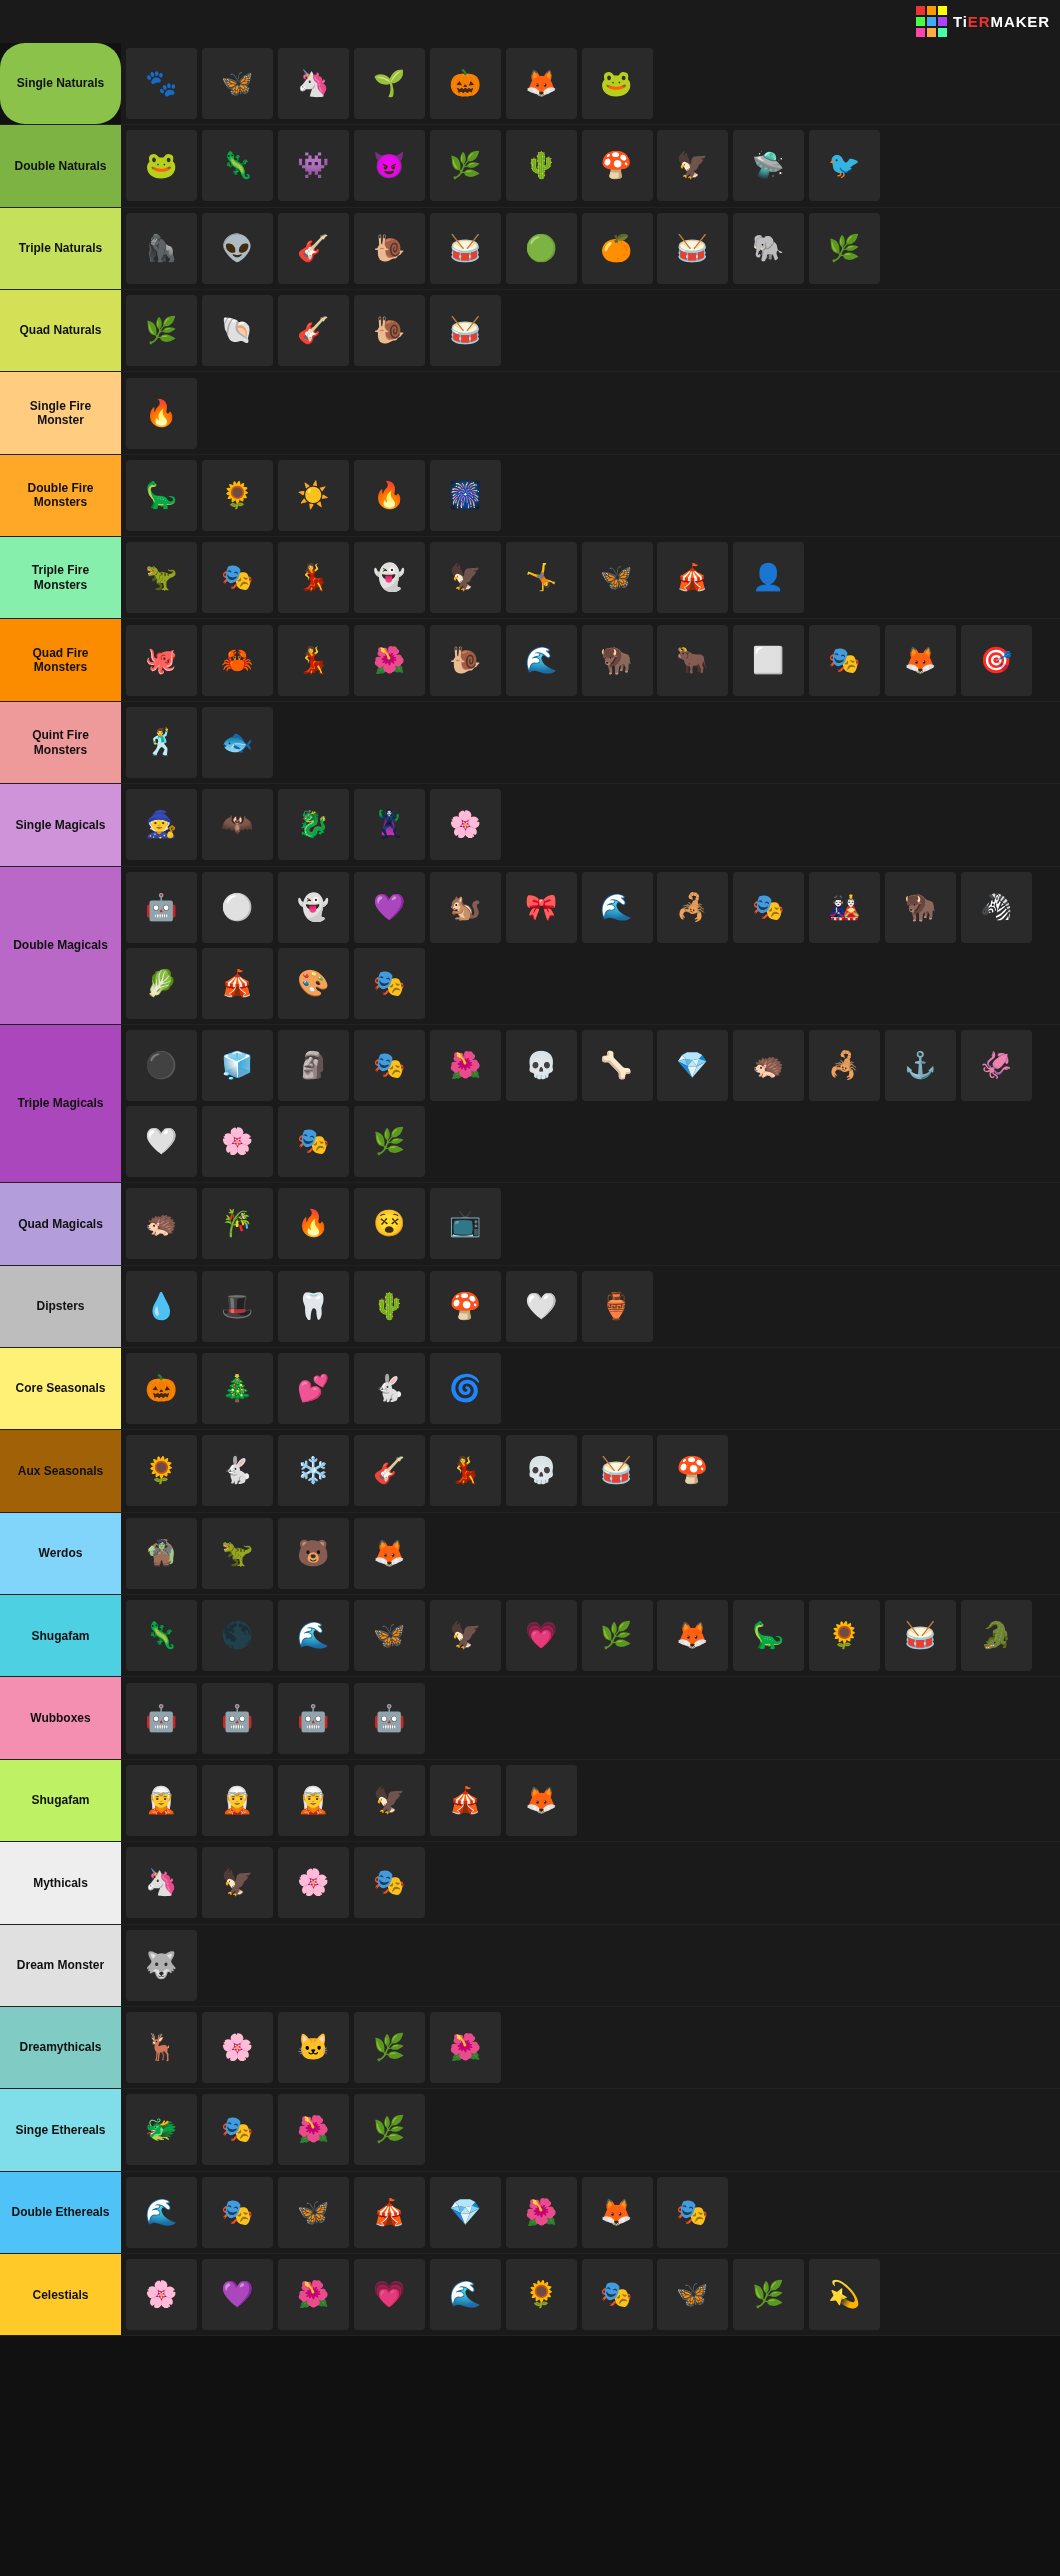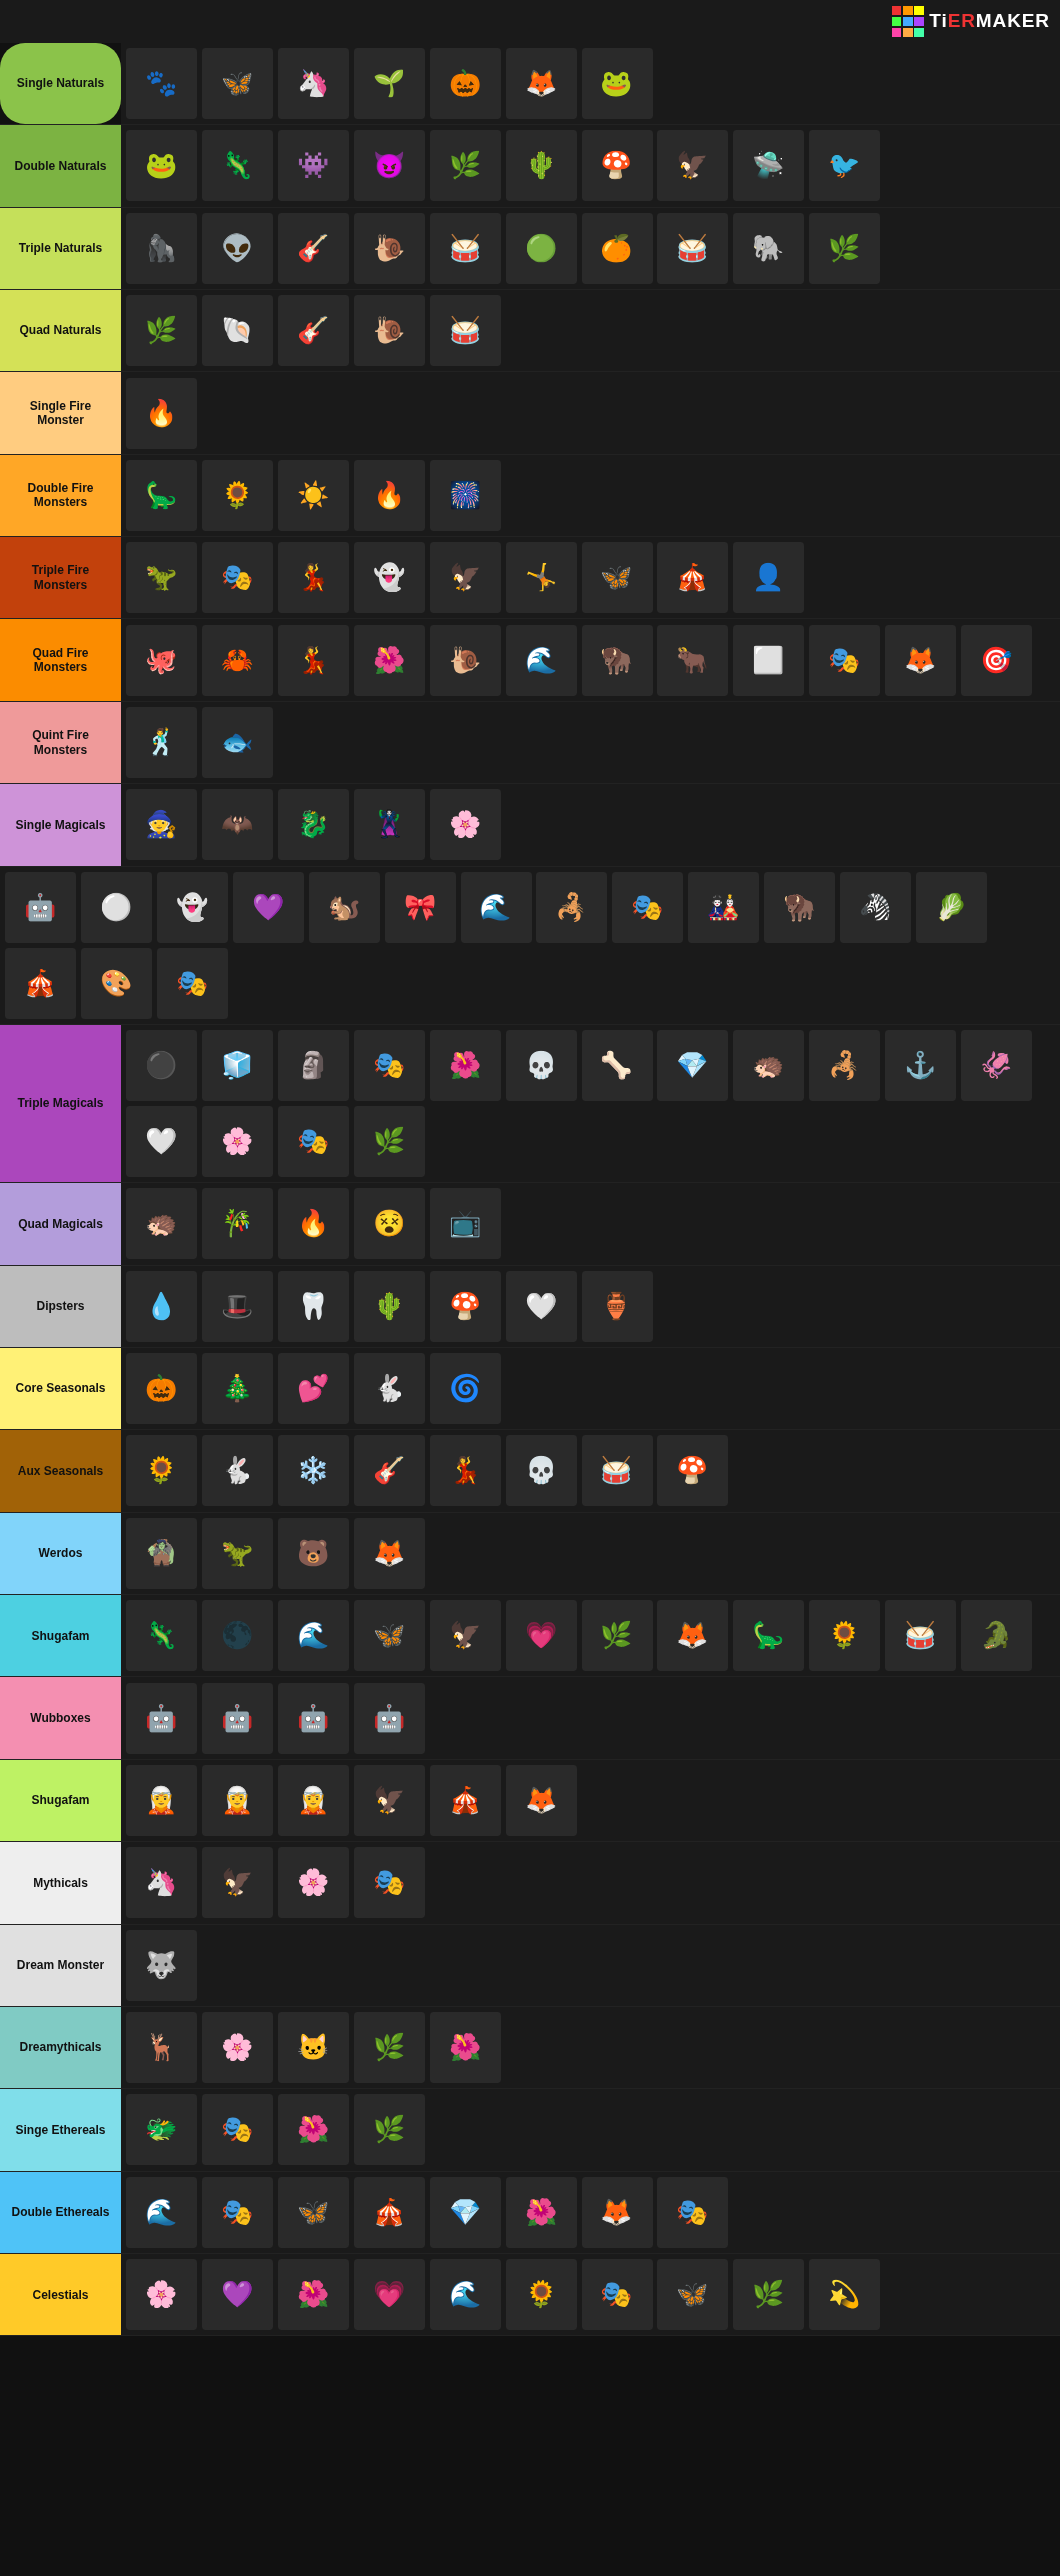--- a/index.html
+++ b/index.html
@@ -21,21 +21,21 @@
       gap: 5.6px;
     }
     .logo-grid {
       display: grid;
       grid-template-columns: repeat(3,9.3px);
       grid-template-rows: repeat(3,9.3px);
       gap: 1.9px;
     }
     .logo-cell { width:9.3px; height:9.3px; }
     .logo-text {
-      font-size: 19px;
+      font-size: 15px;
       font-weight: bold;
       color: white;
       letter-spacing: 0.9px;
     }
     .logo-text span { color: #e33; }
     .tier-row {
       display: flex;
       min-height: 74px;
       border-bottom: 0.9px solid #222;
     }
@@ -242,21 +242,21 @@
         </div>
         <div class="monster-cell">
           <div class="monster-img">🔥</div>
         </div>
         <div class="monster-cell">
           <div class="monster-img">🎆</div>
         </div>
       </div>
     </div>
     <div class="tier-row">
-      <div class="tier-label" style="background: #c2410c;">Triple Fire Monsters</div>
+      <div class="tier-label" style="background: #86efac;">Triple Fire Monsters</div>
       <div class="tier-content">
         <div class="monster-cell">
           <div class="monster-img">🦖</div>
         </div>
         <div class="monster-cell">
           <div class="monster-img">🎭</div>
         </div>
         <div class="monster-cell">
           <div class="monster-img">💃</div>
         </div>
@@ -346,20 +346,21 @@
         </div>
         <div class="monster-cell">
           <div class="monster-img">🦹</div>
         </div>
         <div class="monster-cell">
           <div class="monster-img">🌸</div>
         </div>
       </div>
     </div>
     <div class="tier-row">
+      <div class="tier-label" style="background: rgb(186, 104, 200);">Double Magicals</div>
       <div class="tier-content">
         <div class="monster-cell">
           <div class="monster-img">🤖</div>
         </div>
         <div class="monster-cell">
           <div class="monster-img">⚪</div>
         </div>
         <div class="monster-cell">
           <div class="monster-img">👻</div>
         </div>

